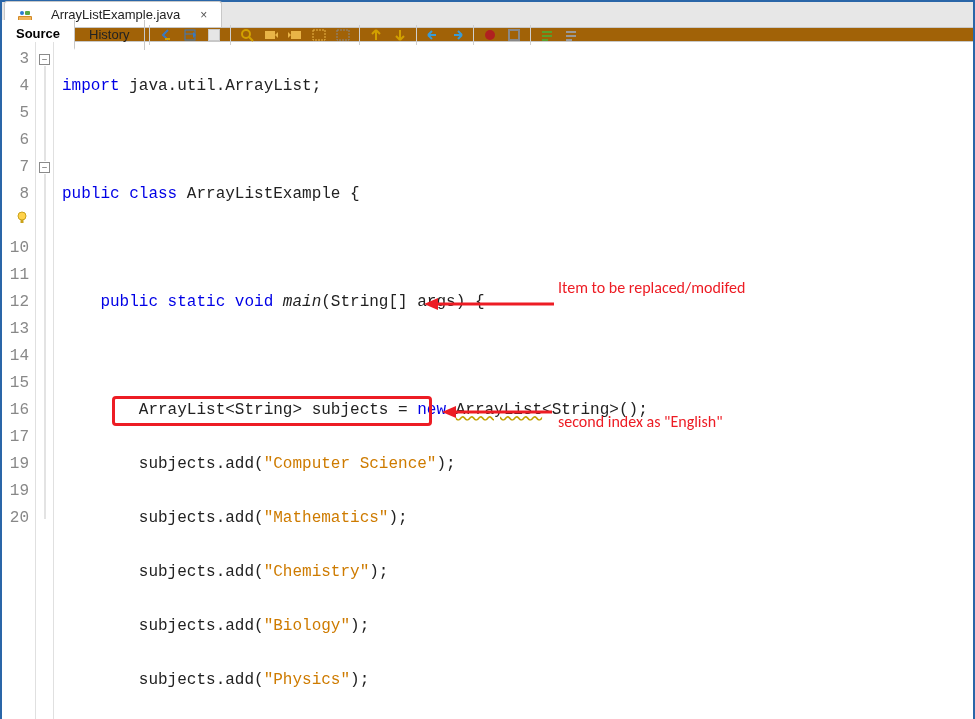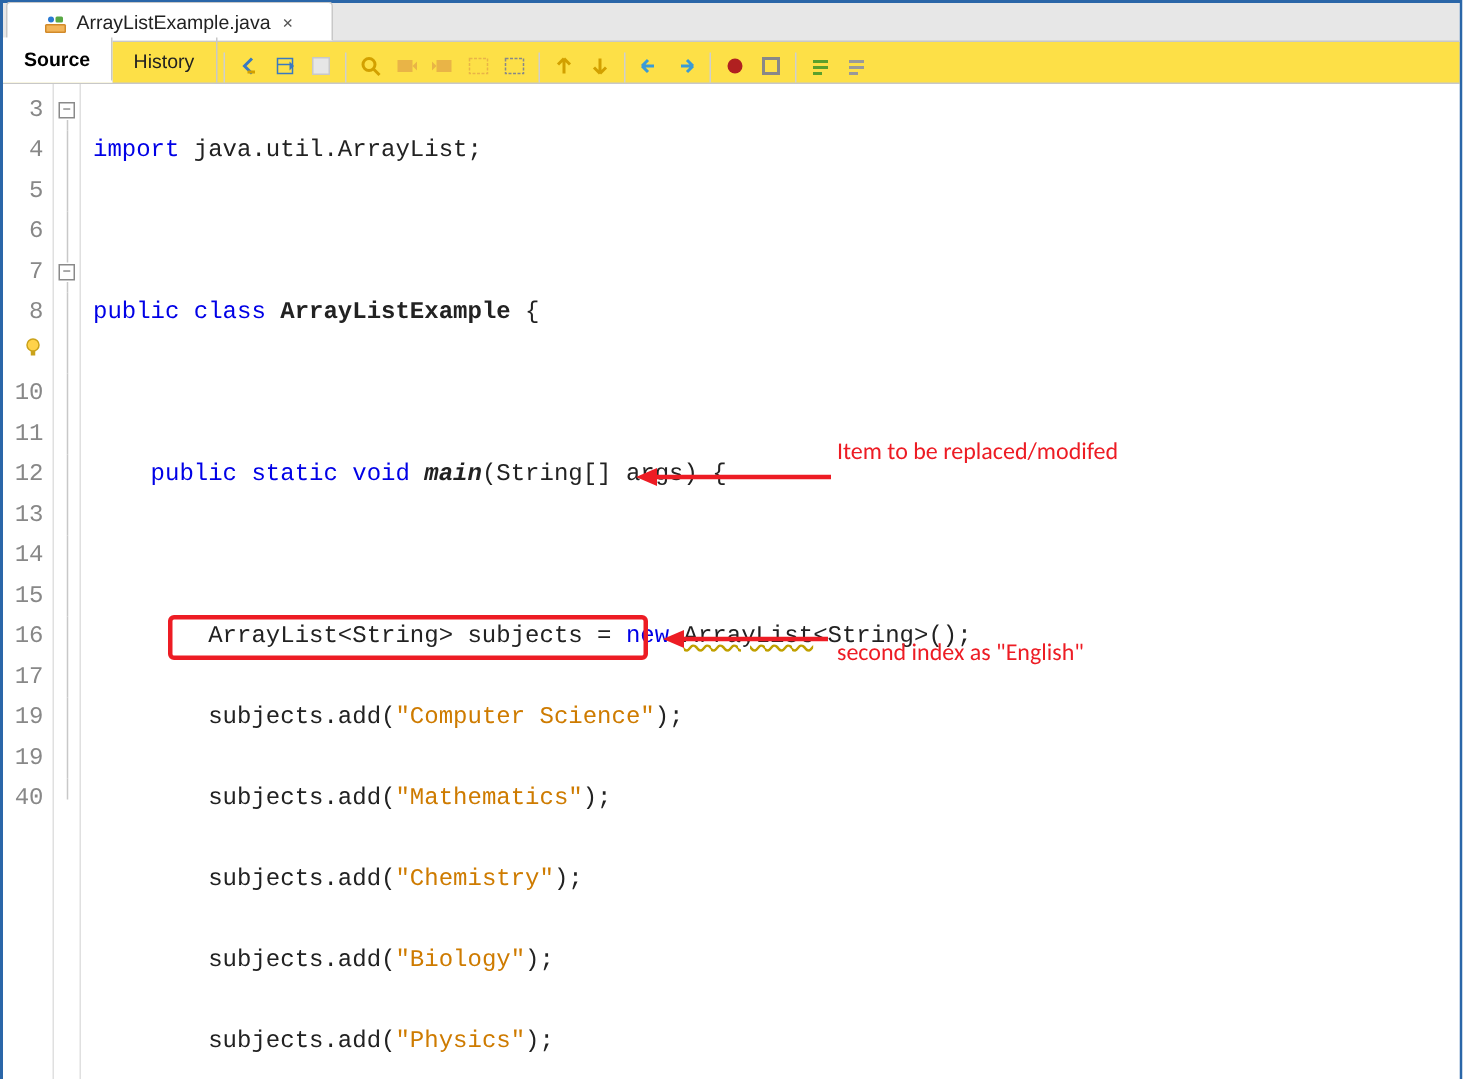--- a/index.html
+++ b/index.html
@@ -36,43 +36,43 @@
   }
   
   .filetabs{
     display:flex;
     align-items:flex-end;
     height:26px;
     background:#e7e7e7;
     border-bottom:1px solid var(--file-tab-border);
   }
   .file-tab{
-    display:flex;align-items:center;gap:6px;
+    display:flex;align-items:center;gap:18px;
     height:26px;
-    padding:0 24px;
+    padding:0 12px;
     background:var(--active-bg);
     border:1px solid var(--file-tab-border);
     border-bottom:none;
     border-radius:3px 3px 0 0;
     margin-left:2px;
   }
   .java-icon{
     width:16px;height:16px;display:inline-flex;align-items:center;justify-content:center;
   }
   .java-icon svg{width:16px;height:16px}
   .close-x{
     font-family:Arial; font-size:12px; color:#555;
     padding:0 2px;cursor:pointer;
   }
   
   .subbar{
-    display:flex;align-items:flex-end;
-    height:28px;
+    display:flex;align-items:center;
+    height:14px;
     border-bottom:1px solid var(--file-tab-border);
-    background:#fde047;
+    background:#a16207;
   }
   .subtab{
     height:30px;display:flex;align-items:center;
     padding:0 14px;
     border-right:1px solid var(--file-tab-border);
     cursor:pointer;
   }
   .subtab.active{
     background:#fff;
     border-bottom:2px solid #fff;
@@ -111,21 +111,21 @@
     width:11px;height:11px;border:1px solid #8a8a8a;display:flex;align-items:center;justify-content:center;font:10px/1 Consolas;background:#fff;z-index:1;
   }
   .code{
     padding:4px 8px;
     white-space:pre;
     position:relative;
   }
   .code .ln{height:27px}
   .kw{color:var(--kw)}
   .str{color:var(--str)}
-  .bold{font-weight:700}
+  .bold{font-weight:400}
   .it{font-style:italic}
   .red-box{
     position:absolute; border:3px solid var(--red-accent); border-radius:4px;
     pointer-events:none;
   }
   .red-arrow{position:absolute;pointer-events:none}
   .red-label{
     position:absolute;color:var(--red-accent);
     font:16px/20px Calibri,"Segoe UI",sans-serif;white-space:nowrap;
   }
@@ -264,21 +264,21 @@
       <div class="gl">10</div>
       <div class="gl">11</div>
       <div class="gl">12</div>
       <div class="gl">13</div>
       <div class="gl">14</div>
       <div class="gl">15</div>
       <div class="gl">16</div>
       <div class="gl">17</div>
       <div class="gl">19</div>
       <div class="gl">19</div>
-      <div class="gl">40</div>
+      <div class="gl">20</div>
     </div>
 
     <div class="fold-col">
       <div class="fc">
           <div class="fold-box">−</div>
           <div class="fold-line" style="top:20px;height:7px"></div>
         </div>
       <div class="fc">
           <div class="fold-line" style="top:0;height:27px"></div>
         </div>

